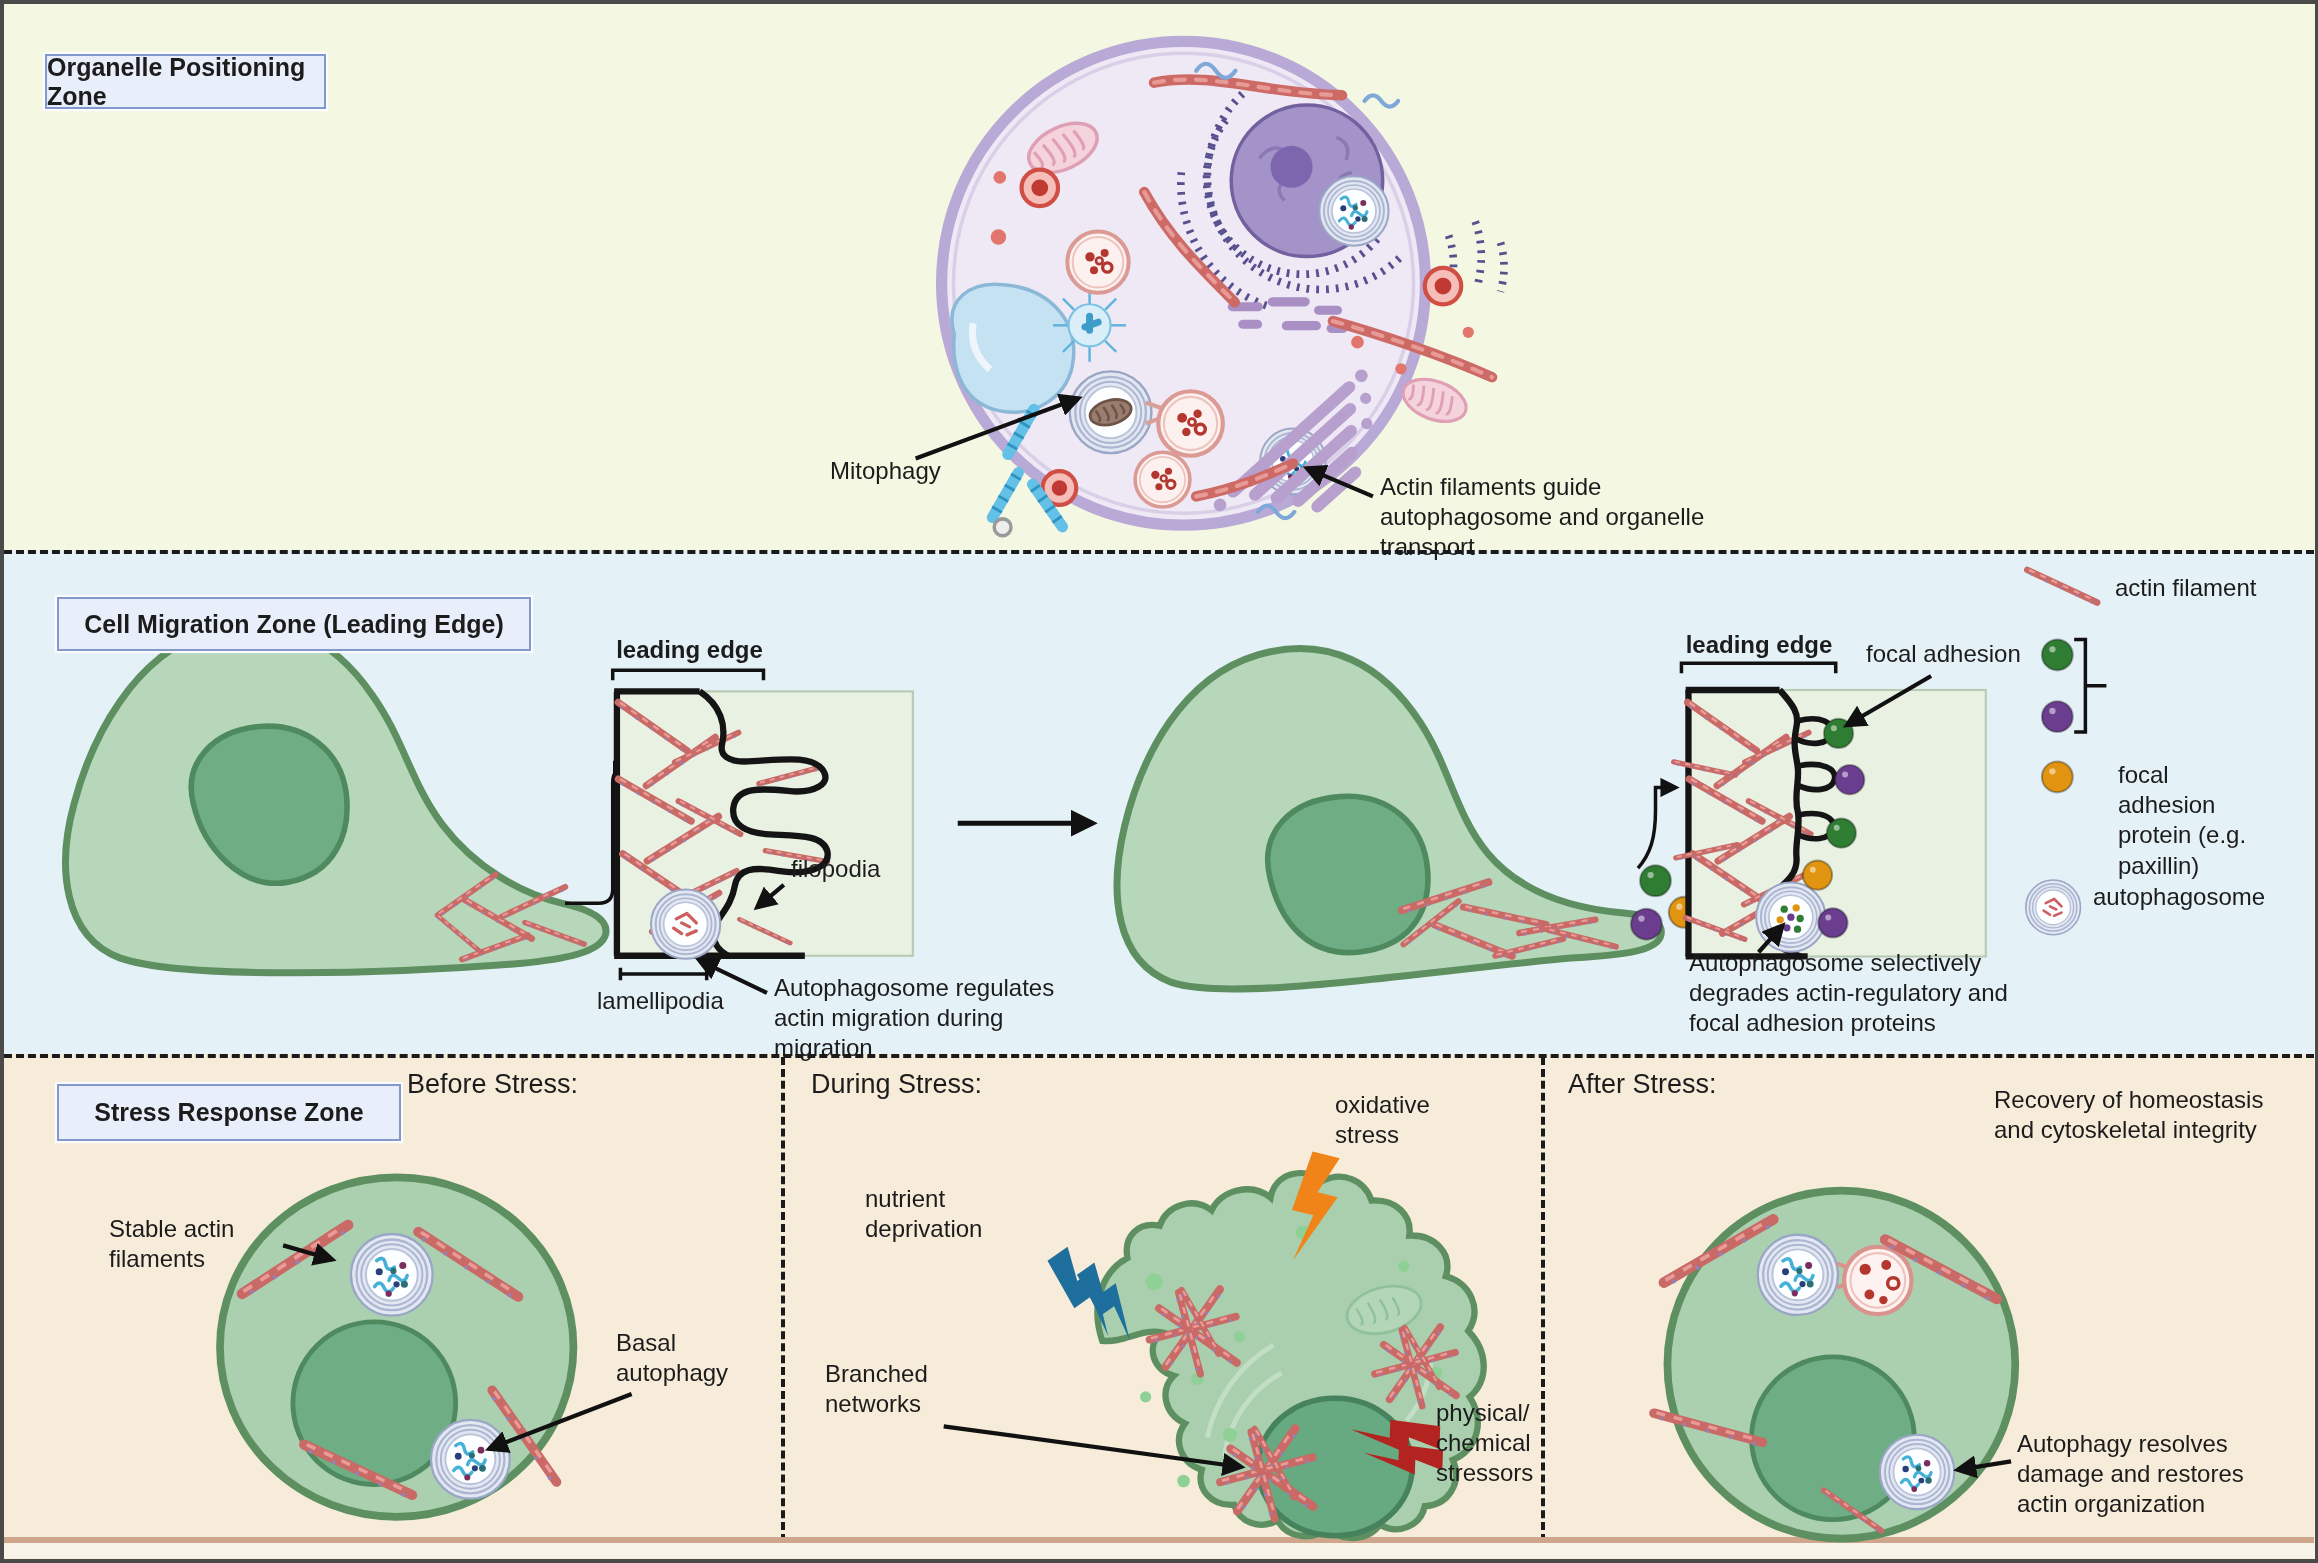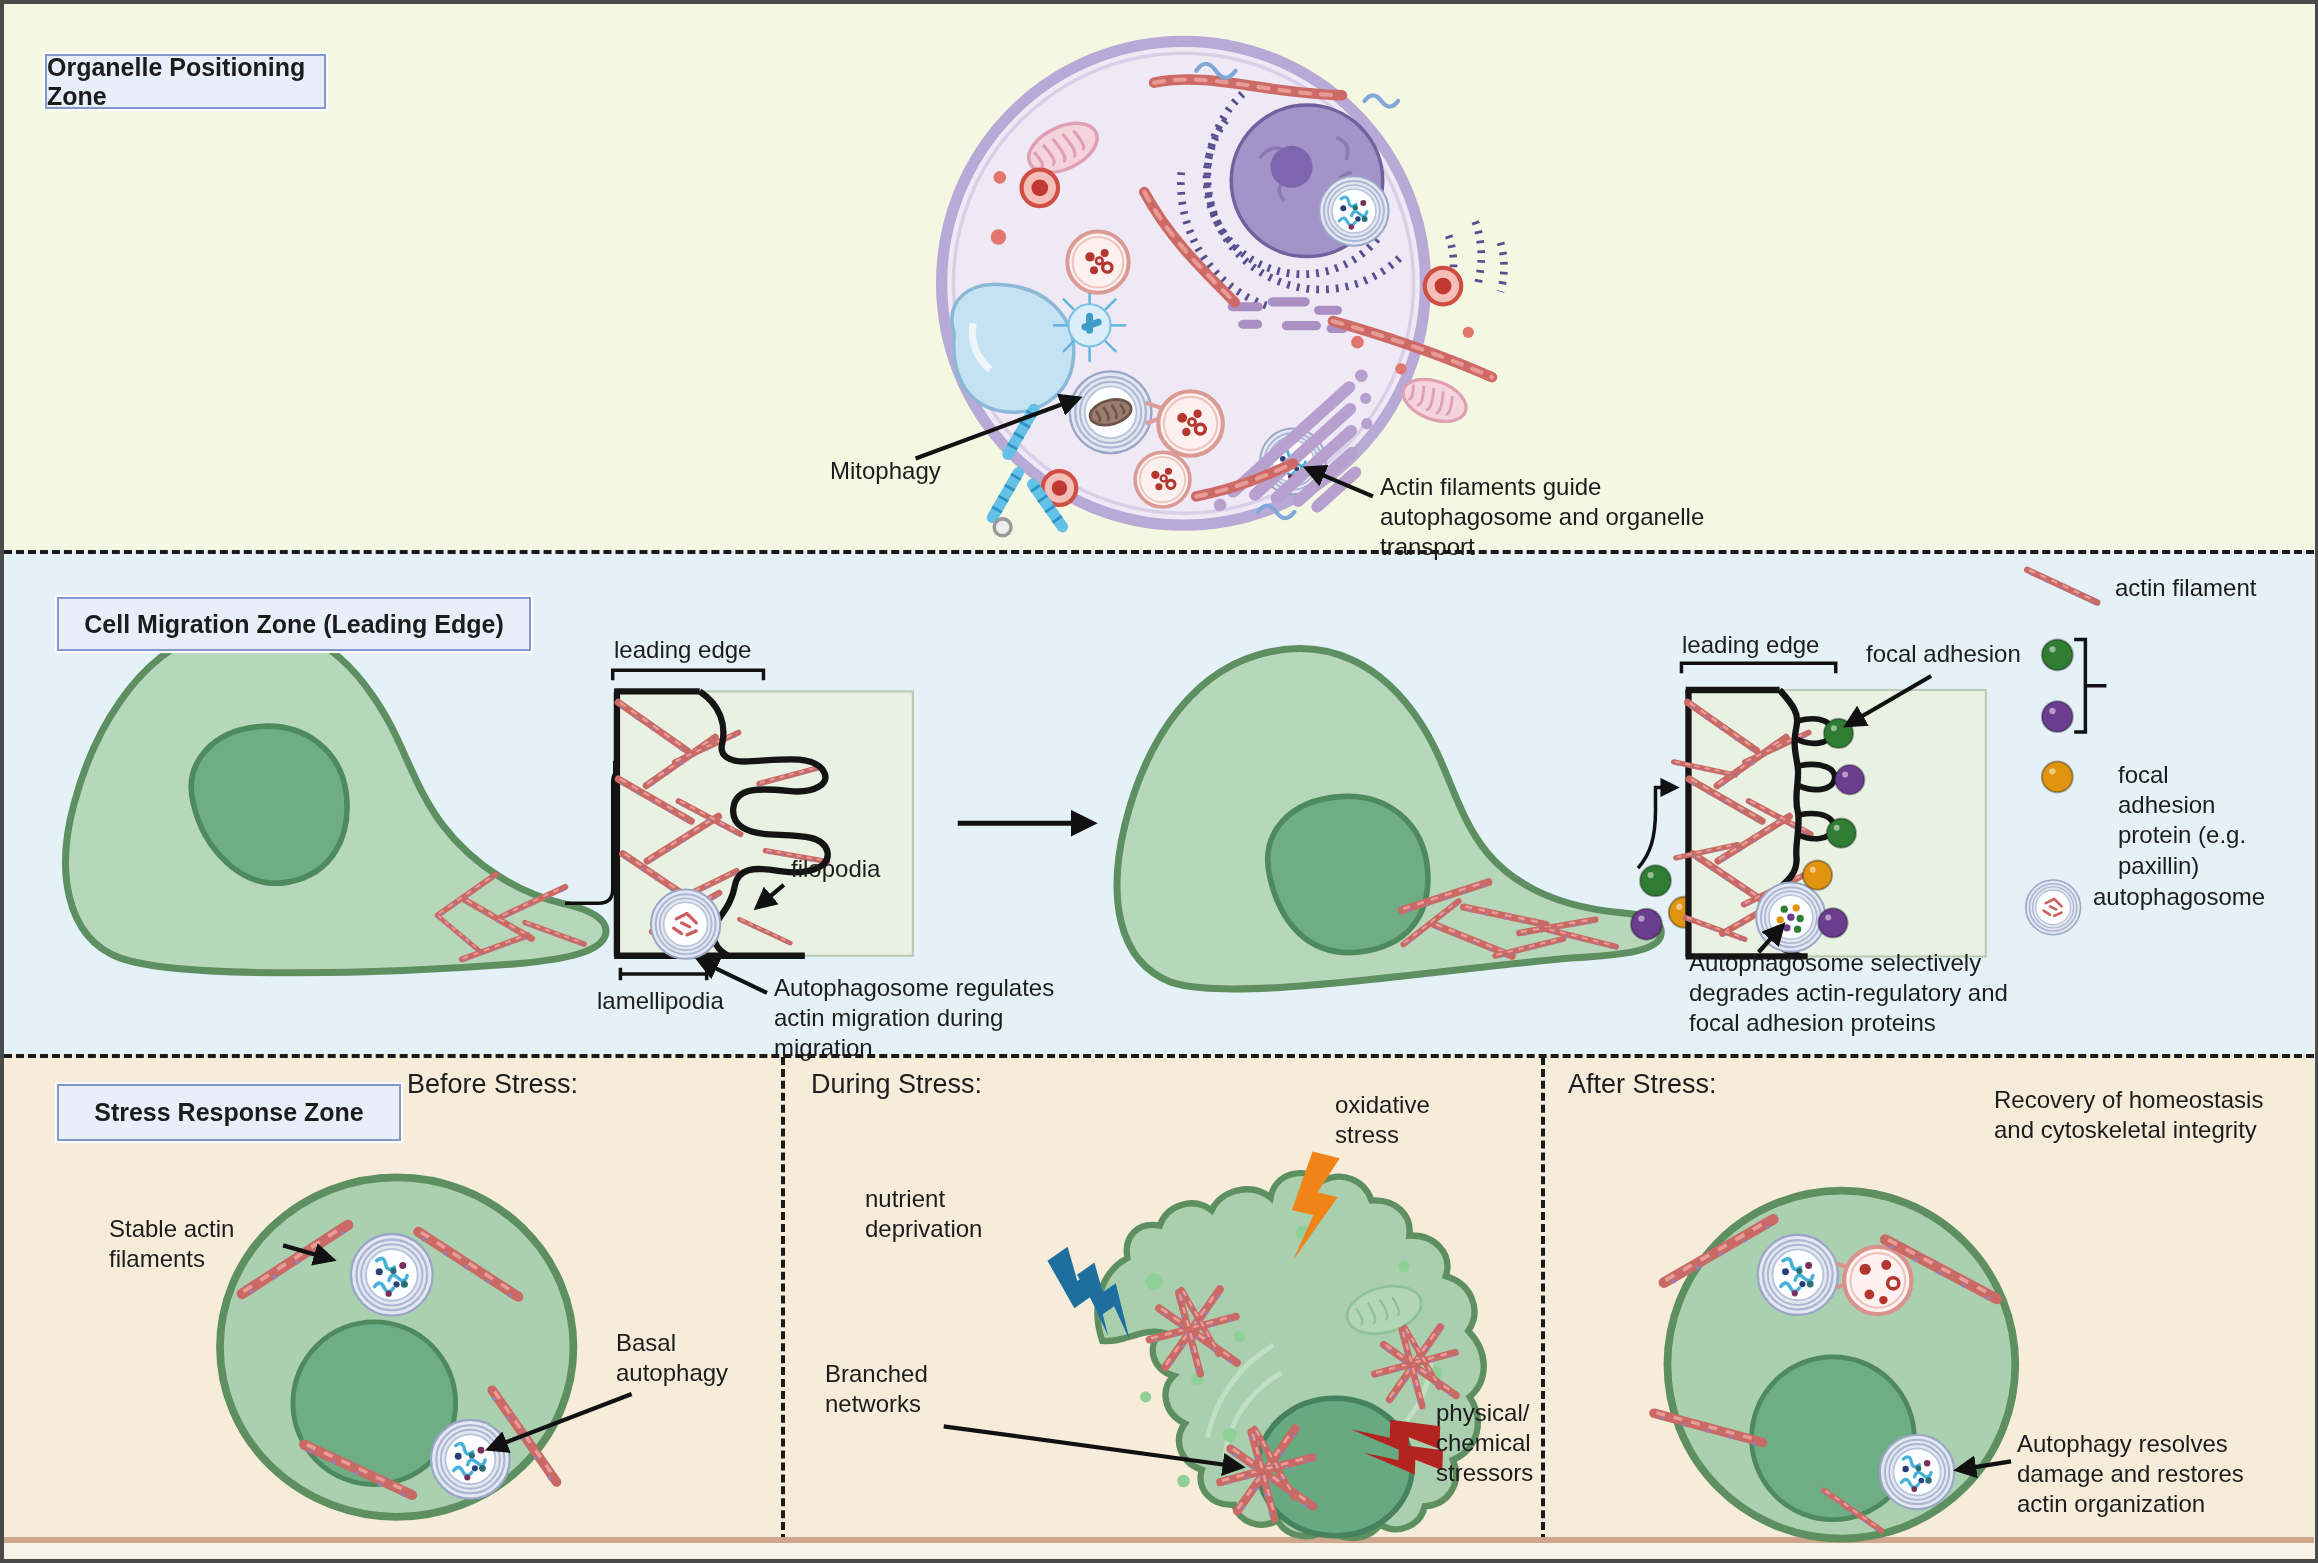--- a/index.html
+++ b/index.html
@@ -11,21 +11,21 @@
   .zone2{top:546px;height:504px;background:#e4f1f7;border-top:4.2px dashed #1b1b1b;box-sizing:border-box;}
   .zone3{top:1050px;height:505px;background:#f6ecd9;border-top:4.2px dashed #1b1b1b;box-sizing:border-box;}
   .vdiv{position:absolute;top:1053px;height:485px;width:0;border-left:4.2px dashed #1b1b1b;}
   .bottomline{position:absolute;top:1533px;left:0;width:2310px;height:6.3px;background:#cfa68b;}
   .belowline{position:absolute;top:1539px;left:0;width:2310px;height:15.4px;background:#f8f3e9;}
   .zbox{position:absolute;background:#e9eefb;border:2.8px solid #8399cb;box-shadow:0 0 0 2.1px #fafcff;
         display:flex;align-items:center;justify-content:center;
         font-size:25px;font-weight:600;color:#1c1c1c;}
   .lbl{position:absolute;font-size:24px;font-weight:500;color:#1c1c1c;line-height:1.26;}
   .hd{position:absolute;font-size:27px;font-weight:400;color:#1c1c1c;}
-  .ctr{}
+  .ctr{text-align:center;font-weight:bold;}
   svg{position:absolute;left:0;top:0;}
 </style>
 </head>
 <body>
 
 <div class="figure">
 
   <div class="zone zone1"></div>
   <div class="zone zone2"></div>
   <div class="zone zone3"></div>

